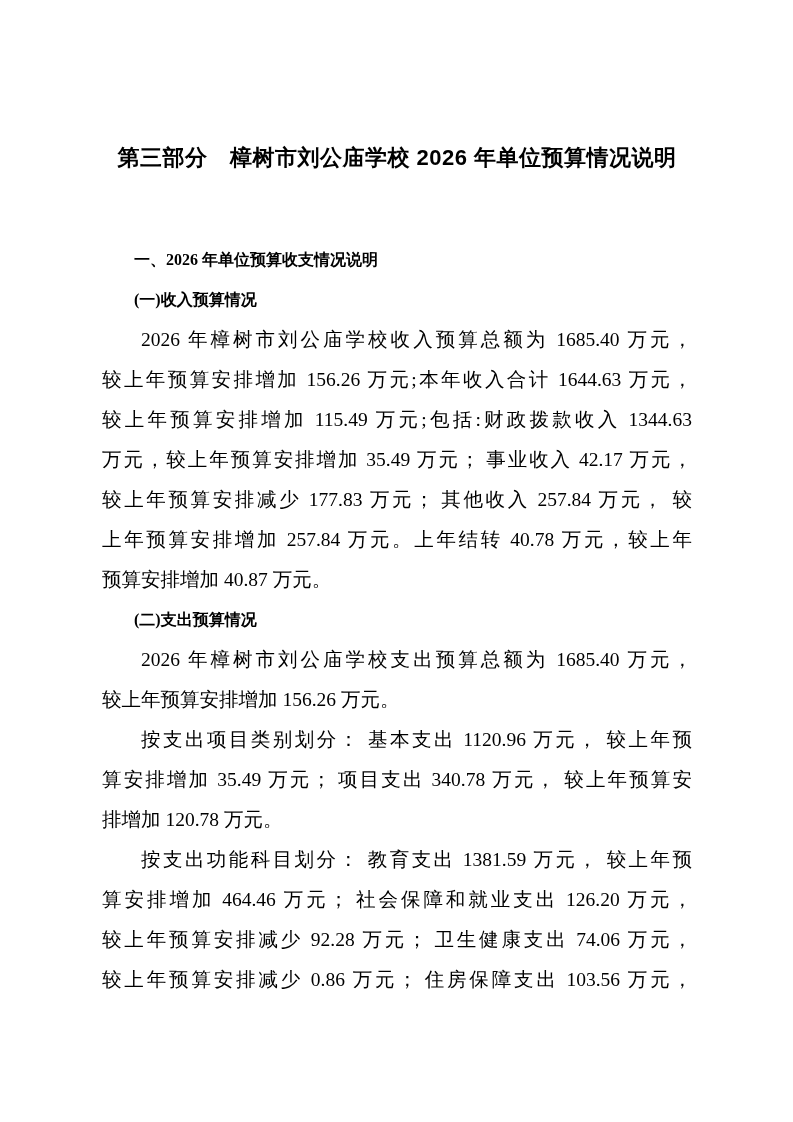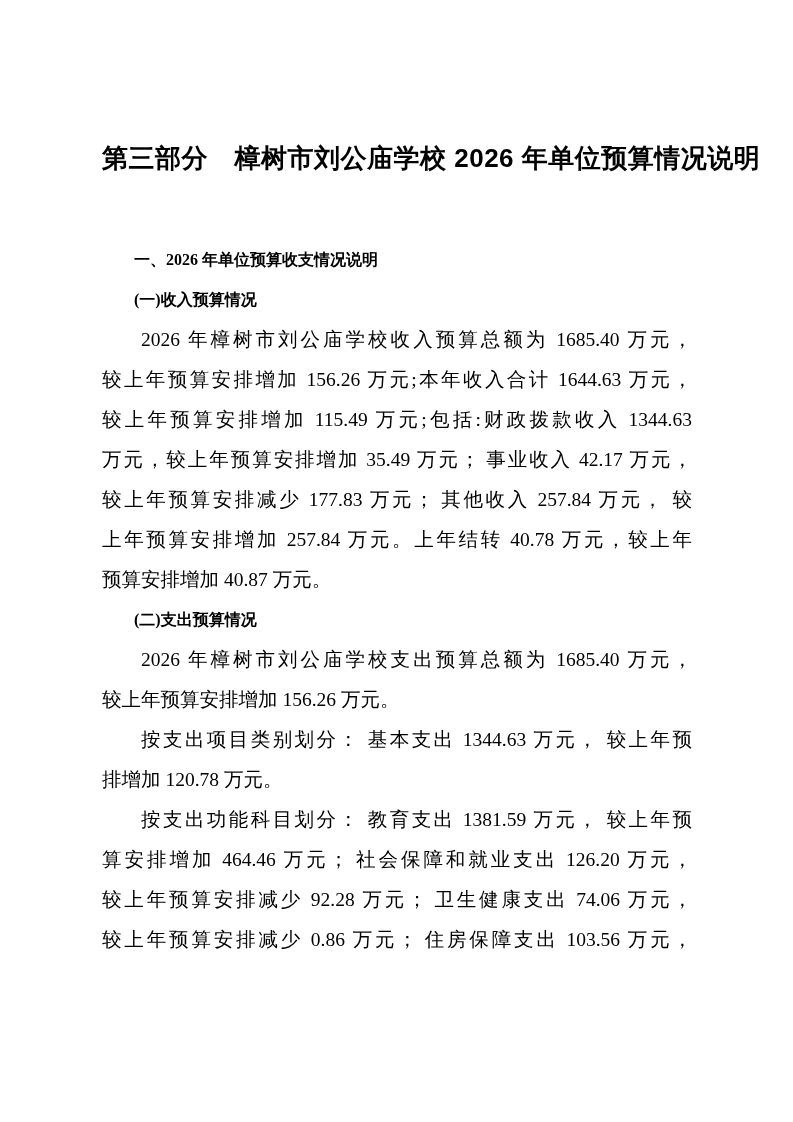--- a/index.html
+++ b/index.html
@@ -13,21 +13,21 @@
     height: 1122px;
     box-sizing: border-box;
     background: #ffffff;
     color: #000000;
     padding: 138px 101px 0 102px;
     overflow: hidden;
   }
   .doc-title {
     font-family: "Liberation Sans", "DejaVu Sans", sans-serif;
     font-weight: bold;
-    font-size: 26px;
+    font-size: 22px;
     line-height: 40px;
     text-align: center;
     letter-spacing: 0.5px;
     white-space: nowrap;
   }
   .title-gap {
     height: 62px;
   }
   .heading {
     font-family: "Liberation Serif", "DejaVu Serif", serif;
@@ -74,21 +74,22 @@
   </div>
 
   <div class="heading">(二)支出预算情况</div>
 
   <div>
     <div class="line first j">2026 年樟树市刘公庙学校支出预算总额为 1685.40 万元，</div>
     <div class="line">较上年预算安排增加 156.26 万元。</div>
   </div>
 
   <div>
-    <div class="line first j">按支出项目类别划分： 基本支出 1344.63 万元， 较上年预</div>
+    <div class="line first j">按支出项目类别划分： 基本支出 1120.96 万元， 较上年预</div>
+    <div class="line j">算安排增加 35.49 万元； 项目支出 340.78 万元， 较上年预算安</div>
     <div class="line">排增加 120.78 万元。</div>
   </div>
 
   <div>
     <div class="line first j">按支出功能科目划分： 教育支出 1381.59 万元， 较上年预</div>
     <div class="line j">算安排增加 464.46 万元； 社会保障和就业支出 126.20 万元，</div>
     <div class="line j">较上年预算安排减少 92.28 万元； 卫生健康支出 74.06 万元，</div>
     <div class="line j">较上年预算安排减少 0.86 万元； 住房保障支出 103.56 万元，</div>
   </div>
 

